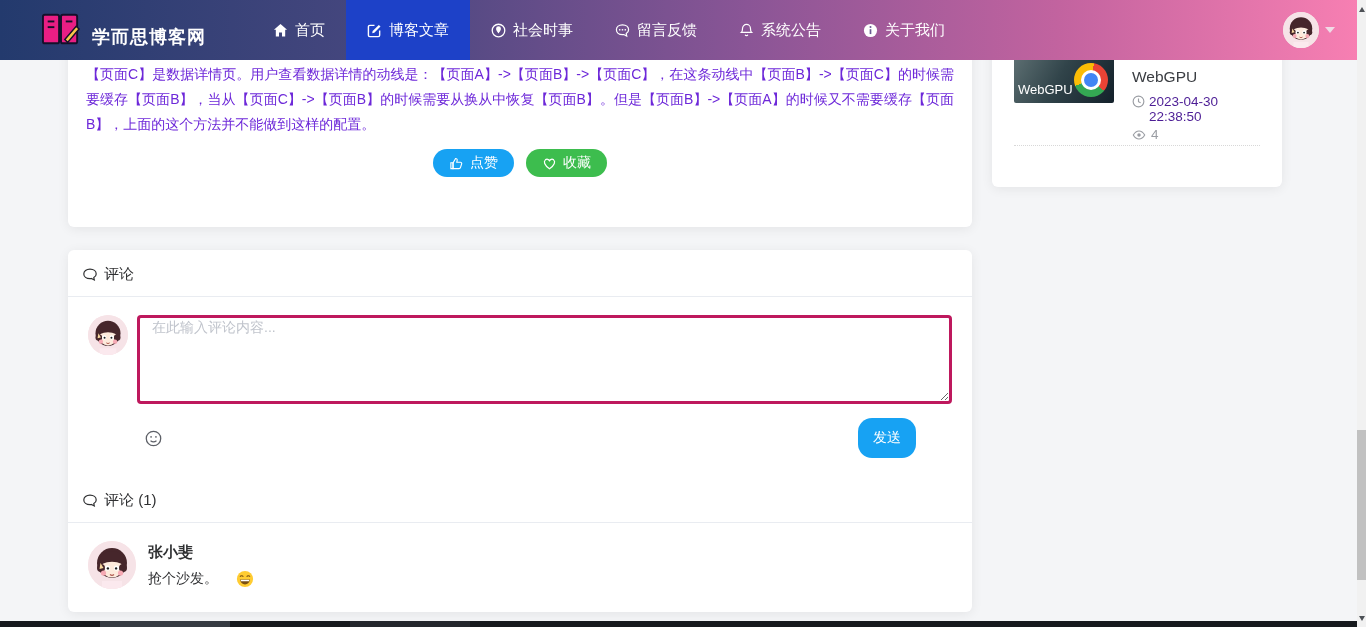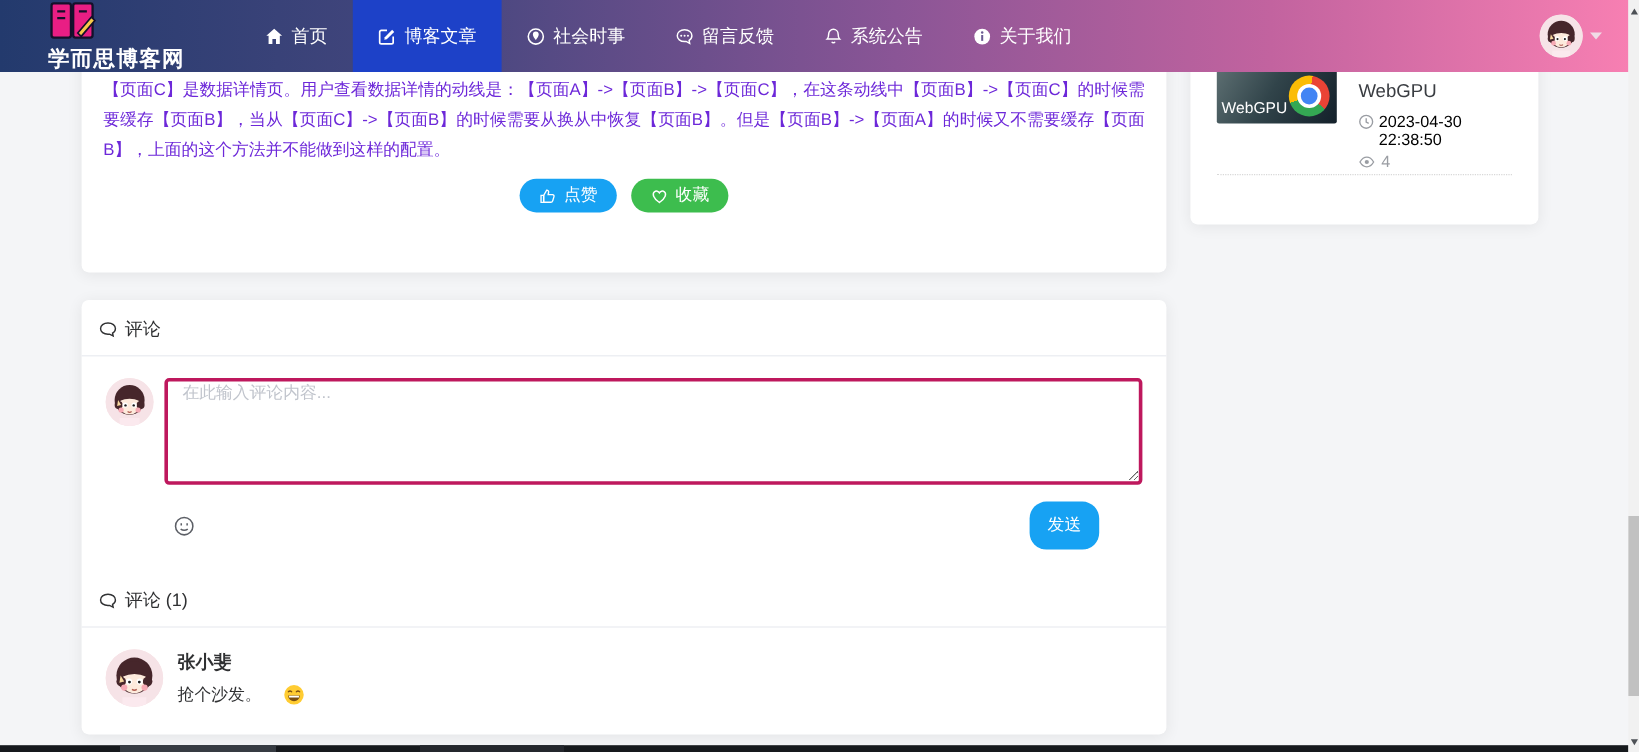--- a/index.html
+++ b/index.html
@@ -7,21 +7,21 @@
   body {
     font-family:"Liberation Sans","DejaVu Sans",sans-serif;
     background:#f4f5f7; position:relative; color:#303133;
   }
   
   .navbar {
     position:absolute; left:0; top:0; width:1357px; height:60px; z-index:50;
     background:linear-gradient(90deg,#233a6d 0%,#47477f 28%,#8a5596 55%,#c2639f 78%,#f77fb2 100%);
     display:flex; align-items:center;
   }
-  .brand { display:flex; align-items:flex-start; margin-left:40px;flex-direction:column; }
+  .brand { display:flex; align-items:flex-end; margin-left:40px; }
   .brand-logo { width:42px; height:38px; margin-right:10px; }
   .brand-title { color:#fff; font-size:18px; font-weight:bold; letter-spacing:1px; }
   .nav-menu { display:flex; height:100%; margin-left:46px;font-family:Liberation Mono, monospace; }
   .nav-item {
     display:flex; align-items:center; gap:7px; padding:0 21px; height:100%;
     color:#fff; font-size:15px; cursor:pointer; white-space:nowrap;
   }
   .nav-item.active { background:#1d41c8; }
   .nav-item svg { display:block; }
   .nav-right { margin-left:auto; margin-right:22px; display:flex; align-items:center; gap:6px; }
@@ -88,21 +88,21 @@
   .chrome-logo::before {
     content:""; position:absolute; left:50%; top:50%; width:20px; height:20px;
     transform:translate(-50%,-50%); background:#fff; border-radius:50%;
   }
   .chrome-logo::after {
     content:""; position:absolute; left:50%; top:50%; width:14px; height:14px;
     transform:translate(-50%,-50%); background:#4285f4; border-radius:50%;
   }
   .side-info { position:absolute; left:140px; top:100px; width:134px; }
   .side-title { font-size:15.5px; line-height:26px; color:#3a3d42; cursor:pointer; }
-  .side-date { margin-top:4px; display:flex; color:#000000; font-size:13.5px; line-height:15px; }
+  .side-date { margin-top:4px; display:flex; color:#4c1d95; font-size:13.5px; line-height:15px; }
   .side-date svg { flex:0 0 13px; margin-top:1px; margin-right:4px; }
   .side-date span { width:100px; }
   .side-views { margin-top:3px; display:flex; align-items:center; gap:5px; color:#9a9da3; font-size:13.5px; }
   .side-dots { position:absolute; left:22px; right:22px; top:207px; border-top:1px dotted #d8d8d8; }
   
   .footer-strip { position:absolute; left:0; bottom:0; width:1357px; height:6px; background:#16191d; z-index:20; }
   .footer-strip .seg1 { position:absolute; left:100px; top:0; width:130px; height:6px; background:#363b42; }
   .footer-strip .seg2 { position:absolute; left:350px; top:0; width:120px; height:6px; background:#24272d; }
   
   .scrollbar { position:absolute; right:0; top:0; width:9px; height:627px; background:#f1f1f1; z-index:60; }

